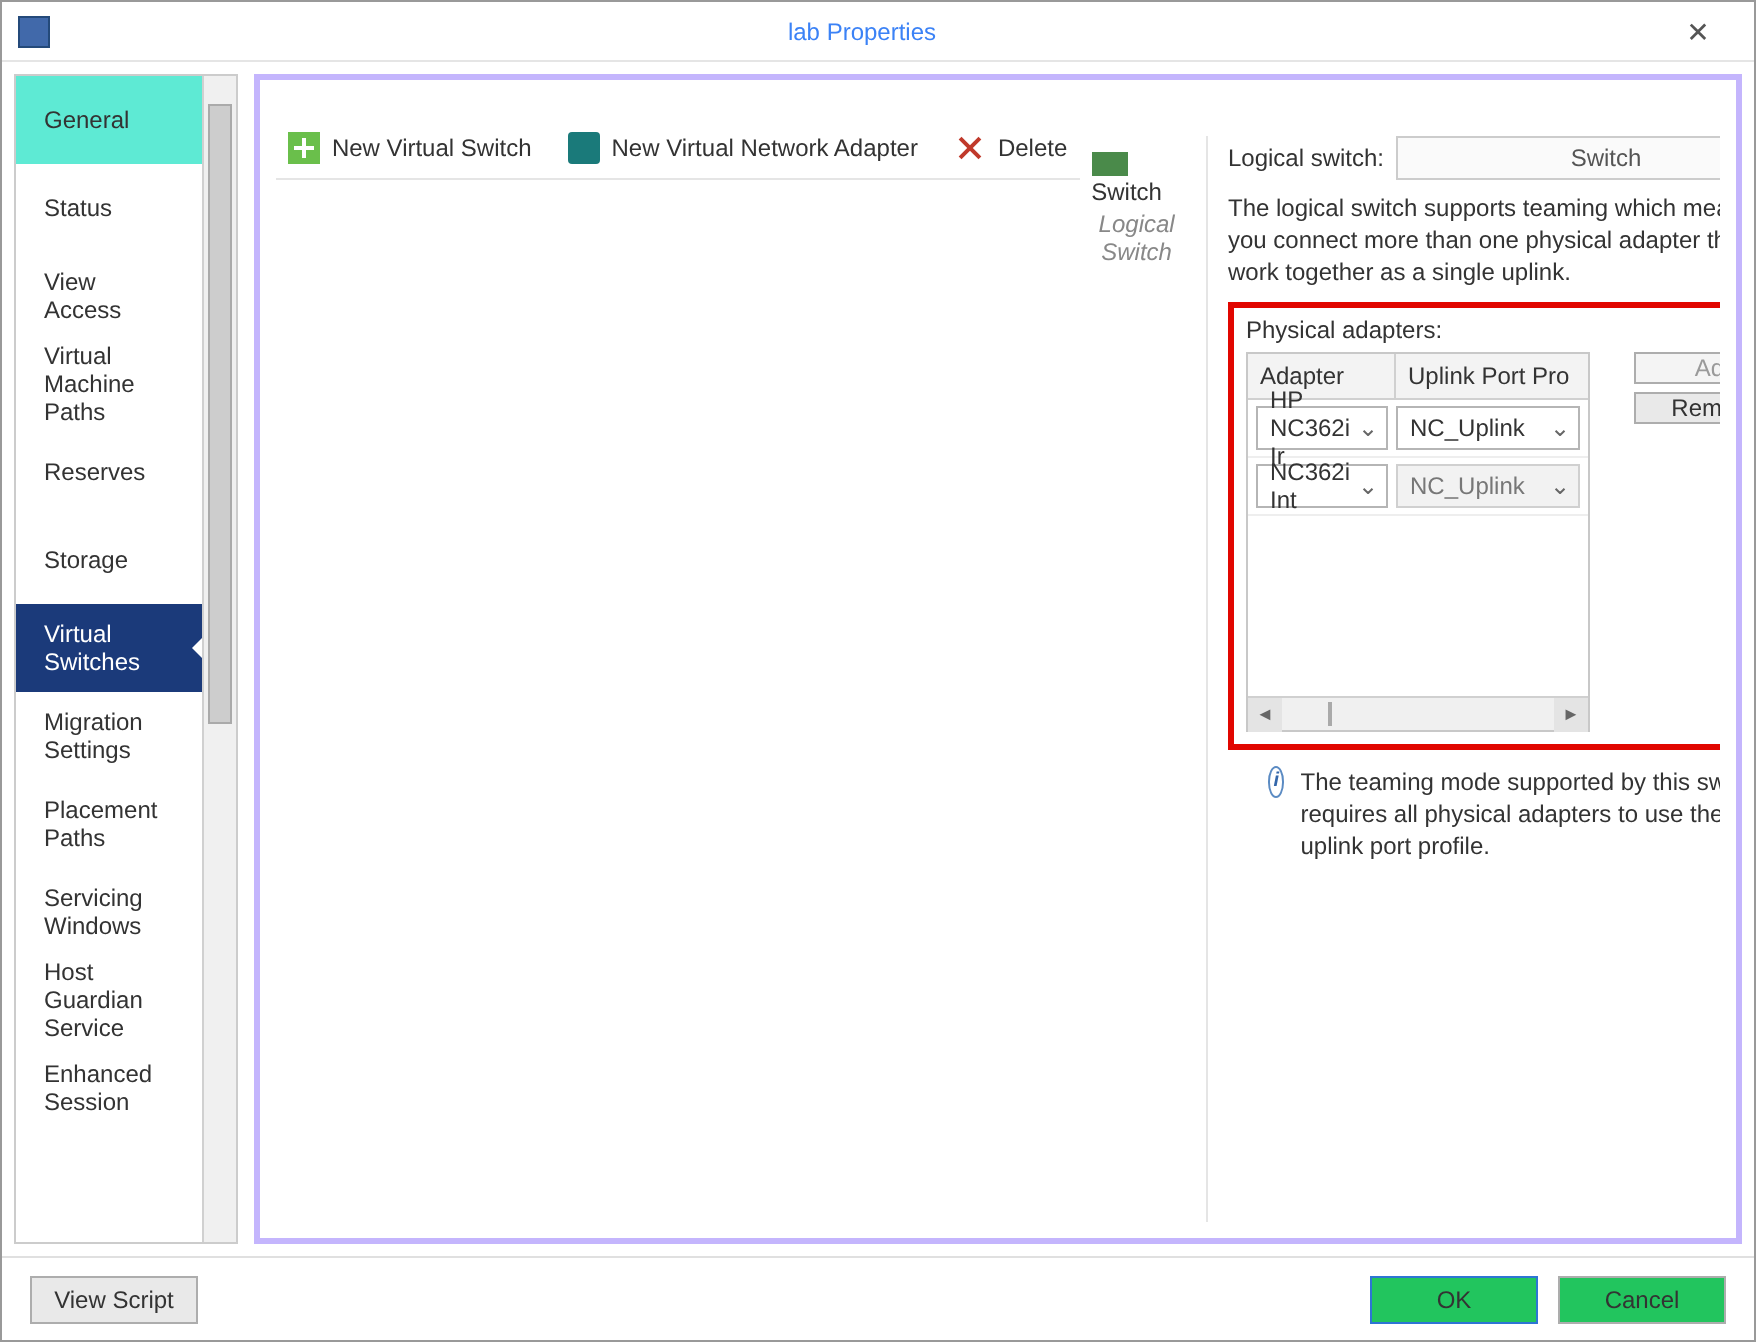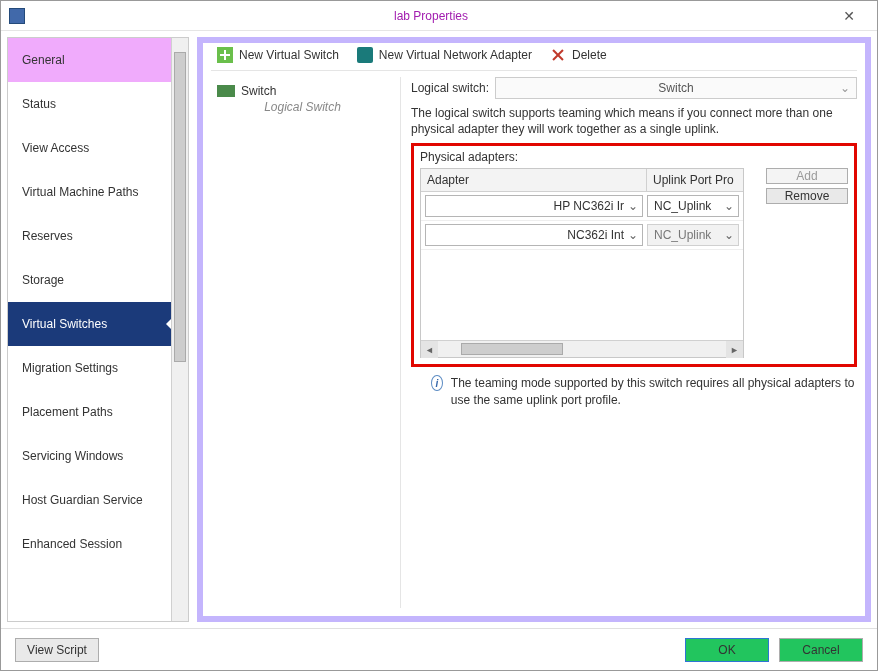--- a/index.html
+++ b/index.html
@@ -1,31 +1,31 @@
 <!DOCTYPE html>
 <html><head>
 <meta charset="utf-8">
 <style>
   * { box-sizing: border-box; font-family: "Segoe UI", Tahoma, sans-serif; font-size: 12px; }
   body { margin: 0; background: #fff; color: #333; }
   .window { width: 878px; height: 671px; border: 1px solid #999; position: relative; display: flex; flex-direction: column; }
   .titlebar { height: 30px; display: flex; align-items: center; padding: 0 8px; border-bottom: 1px solid #e5e5e5; }
   .titlebar-icon { width:16px; height:16px; background:#4169aa; display:inline-block; margin-right:8px; border:1px solid #244a7a;}
-  .titlebar-title { flex:1; text-align:center; color:#a21caf; }
+  .titlebar-title { flex:1; text-align:center; color:#3b82f6; }
   .titlebar-close { width:40px; text-align:center; color:#555; font-size:14px; cursor:pointer;}
   .body { flex:1; display:flex; overflow:hidden; }
   .sidebar-wrap { width:182px; border:1px solid #ccc; margin:6px 0 6px 6px; display:flex; }
   .sidebar { flex:1; overflow:hidden; }
   .side-scroll { width:17px; background:#f0f0f0; border-left:1px solid #d0d0d0; position:relative;}
   .side-thumb { position:absolute; top:14px; left:2px; right:2px; height:310px; background:#cdcdcd; border:1px solid #aaa; }
   .side-item { height:44px; display:flex; align-items:center; padding:0 14px; cursor:pointer; color:#333;}
-  .side-item.general { background:#f0abfc;text-align:right; }
+  .side-item.general { background:#5eead4;text-align:right; }
   .side-item.selected { background:#1b3a7a; color:#fff; position:relative; }
   .side-item.selected::after { content:""; position:absolute; right:-1px; top:50%; transform:translateY(-50%); border-top:6px solid transparent; border-bottom:6px solid transparent; border-right:6px solid #fff;}
-  .content { flex:1; margin:6px 6px 6px 8px; border:6px solid #c4b5fd; padding:0 8px 8px 8px; position:relative; display:flex; flex-direction:column;}
+  .content { flex:1; margin:6px 6px 6px 8px; border:3px solid #c4b5fd; padding:22px 8px 8px 8px; position:relative; display:flex; flex-direction:row;}
   .toolbar { height:28px; display:flex; align-items:center; gap:6px; border-bottom:1px solid #e5e5e5; padding-bottom:4px;}
   .tb-btn { display:flex; align-items:center; gap:6px; padding:2px 6px; cursor:pointer;}
   .ic { width:16px; height:16px; display:inline-block; }
   .ic-plus { background: #6abf4b; position:relative;}
   .ic-plus::before, .ic-plus::after { content:""; position:absolute; background:#fff;}
   .ic-plus::before { left:7px; top:3px; width:2px; height:10px;}
   .ic-plus::after { top:7px; left:3px; height:2px; width:10px;}
   .ic-net { background:#1a7a7a; border-radius:2px;}
   .ic-x { position:relative; }
   .ic-x::before, .ic-x::after { content:""; position:absolute; left:7px; top:1px; width:2px; height:14px; background:#c0392b;}

